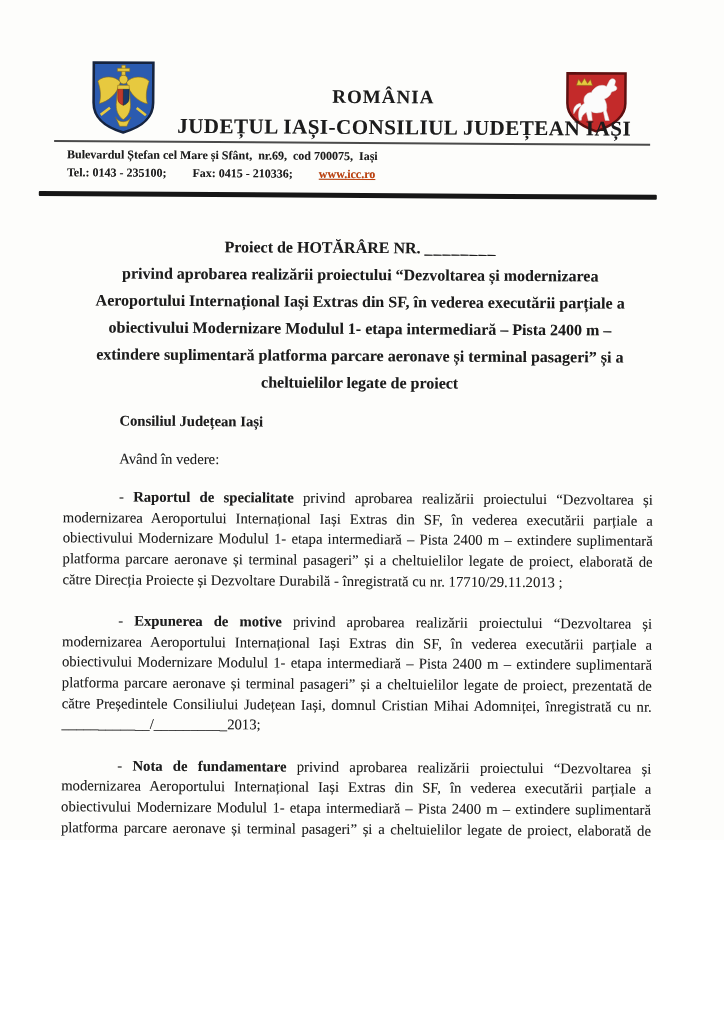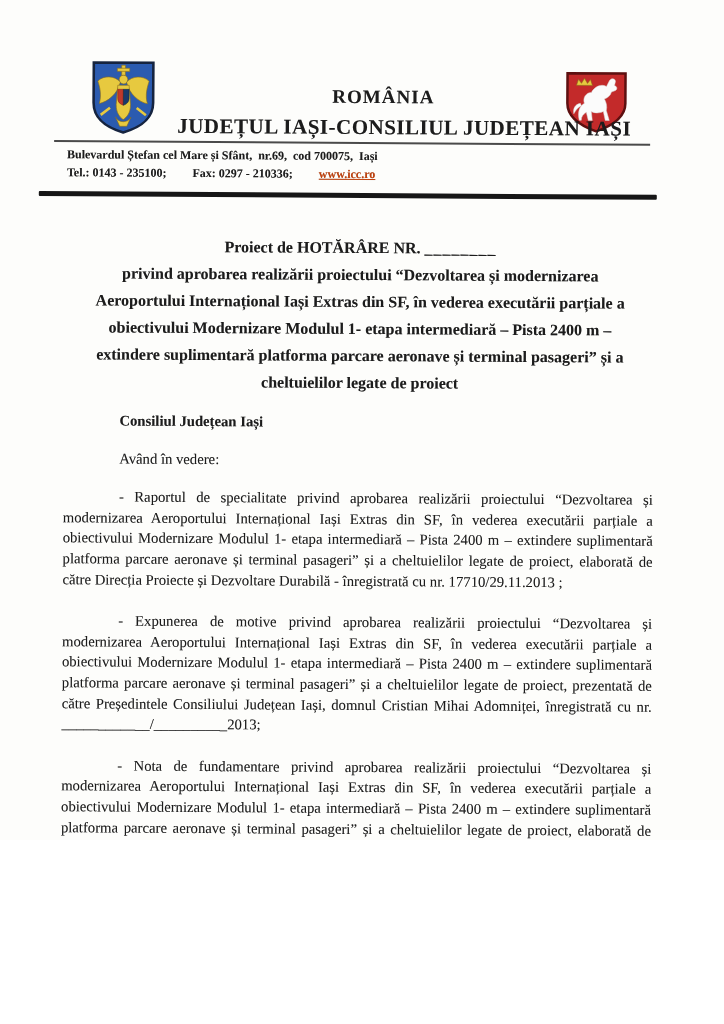--- a/index.html
+++ b/index.html
@@ -32,21 +32,21 @@
   
   .title-block{position:absolute;left:62px;top:234px;width:600px;text-align:center;
     font-weight:bold;font-size:16px;line-height:27px;}
   .blank-underscores{letter-spacing:1px;}
   .subtitle{white-space:pre-line;}
   
   .body{position:absolute;left:66px;top:412px;width:590px;font-size:14.7px;line-height:20.6px;}
   .intro{font-weight:bold;text-indent:56px;margin:0 0 17px 0;}
   .having{text-indent:56px;margin:0 0 18px 0;}
   .para{text-align:justify;text-indent:56px;margin:0 0 21px 0;}
-  .lead{font-weight:normal;margin-top:38px;}
+  .lead{font-weight:bold;margin-top:38px;}
   
   .footer{position:absolute;left:564px;top:973px;font-size:14.5px;}
   .edge-artifact{position:absolute;left:4px;top:1011px;width:152px;height:2px;
     background:linear-gradient(to right,#8d8d8d,rgba(190,190,190,0));}
 </style>
 </head>
 <body>
 
 <div class="page">
   <div class="sheet">
@@ -83,21 +83,21 @@
     <div class="header-text">
       <div class="country">ROMÂNIA</div>
       <div class="institution">JUDEȚUL IAȘI-CONSILIUL JUDEȚEAN IAȘI</div>
     </div>
 
     <div class="thin-rule"></div>
 
     <div class="address">Bulevardul Ștefan cel Mare și Sfânt,  nr.69,  cod 700075,  Iași</div>
 
     <div class="telline">
-      <span class="seg">Tel.: 0143 - 235100;</span><span class="seg">Fax: 0297 - 210336;</span><span class="site-link">www.icc.ro</span>
+      <span class="seg">Tel.: 0143 - 235100;</span><span class="seg">Fax: 0415 - 210336;</span><span class="site-link">www.icc.ro</span>
     </div>
 
     <div class="thick-rule"></div>
 
     <div class="title-block">
       <div><span>Proiect de HOTĂRÂRE NR. </span><span class="blank-underscores">________</span></div>
       <div class="subtitle">privind aprobarea realizării proiectului  “Dezvoltarea și modernizarea
 Aeroportului Internațional Iași Extras din SF, în vederea executării parțiale a
 obiectivului Modernizare Modulul 1- etapa intermediară – Pista 2400 m –
 extindere suplimentară platforma parcare aeronave și terminal pasageri” și a

